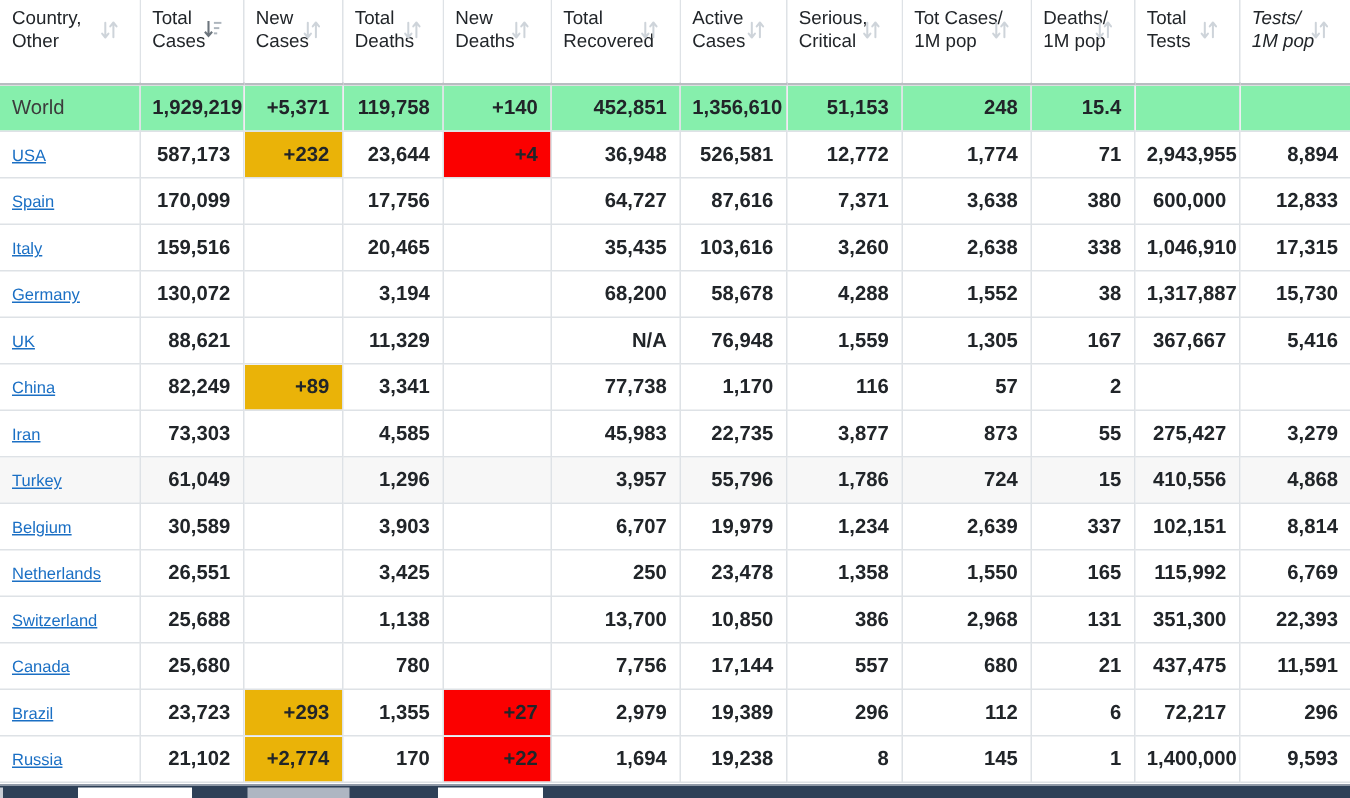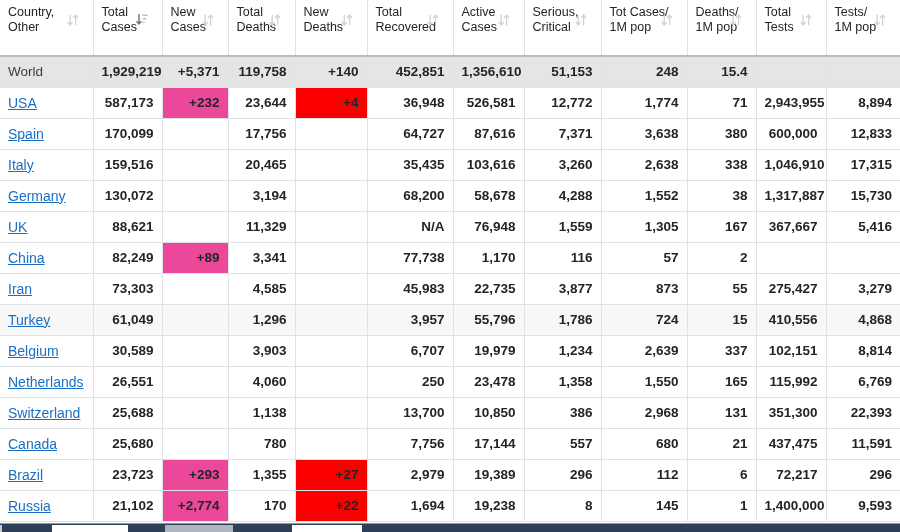--- a/index.html
+++ b/index.html
@@ -36,21 +36,21 @@
     font-size: 12.5px;
     line-height: 15px;
     color: #212529;
     background: #ffffff;
     border-right: 1px solid #dee2e6;
     border-bottom: 2px solid #b9bdc1;
     text-align: left;
     position: relative;
     white-space: nowrap;
   }
-  table.covid thead th:last-child { border-right: none; }
+  table.covid thead th:last-child { border-right: none; font-style: italic; }
 
   .th-inner { display: block; padding-right: 16px; position: relative; }
   .th-l1, .th-l2 { display: block; }
 
   .sort-ico {
     position: absolute;
     right: 6px;
     bottom: 9px;
     width: 12px;
     height: 13px;
@@ -72,41 +72,41 @@
     overflow: hidden;
   }
   table.covid tbody td:last-child { border-right: none; }
   table.covid tbody td.country {
     text-align: left;
     font-weight: normal;
   }
   table.covid tbody td.country a {
     color: #1a6fc4;
     text-decoration: underline;
-    font-size: 14px;
+    font-size: 11px;
     font-weight: normal;
     cursor: pointer;
   }
 
   
   tr.row-world td {
-    background: #e5e5e5;
+    background: #86efac;
     font-weight: normal;
     color: #3c3c3c;
     font-size: 13.5px;
     border-right: 1px solid #d0d0d0;
     border-bottom: 1px solid #c4c4c4;
   }
   tr.row-world td.country { color: #3c3c3c; }
 
   
   tr.row-alt td { background: #f7f7f7; }
 
   
-  td.hl-yellow { background: #ec4899; }
+  td.hl-yellow { background: #eab308; }
   td.hl-red    { background: #fb0000; color: #ffffff; }
 
   
   #bottom-strip {
     position: absolute;
     left: 0; bottom: 0;
     width: 900px; height: 9px;
     background: #2e4057;
     border-top: 1px solid #8d97a5;
   }
@@ -429,21 +429,21 @@
           <td>1,234</td>
           <td>2,639</td>
           <td>337</td>
           <td>102,151</td>
           <td>8,814</td>
         </tr>
         <tr class="">
           <td class="country"><a>Netherlands</a></td>
           <td>26,551</td>
           <td></td>
-          <td>4,060</td>
+          <td>3,425</td>
           <td></td>
           <td>250</td>
           <td>23,478</td>
           <td>1,358</td>
           <td>1,550</td>
           <td>165</td>
           <td>115,992</td>
           <td>6,769</td>
         </tr>
         <tr class="">

